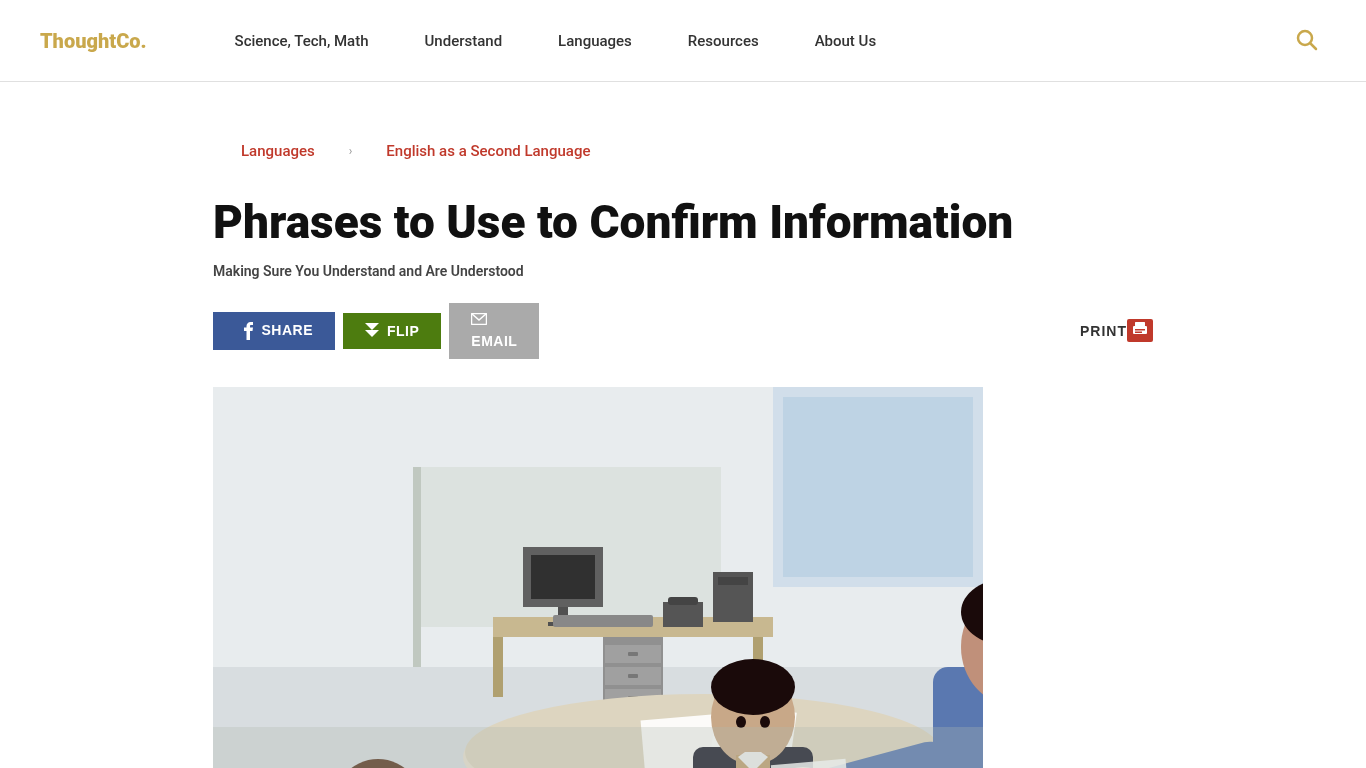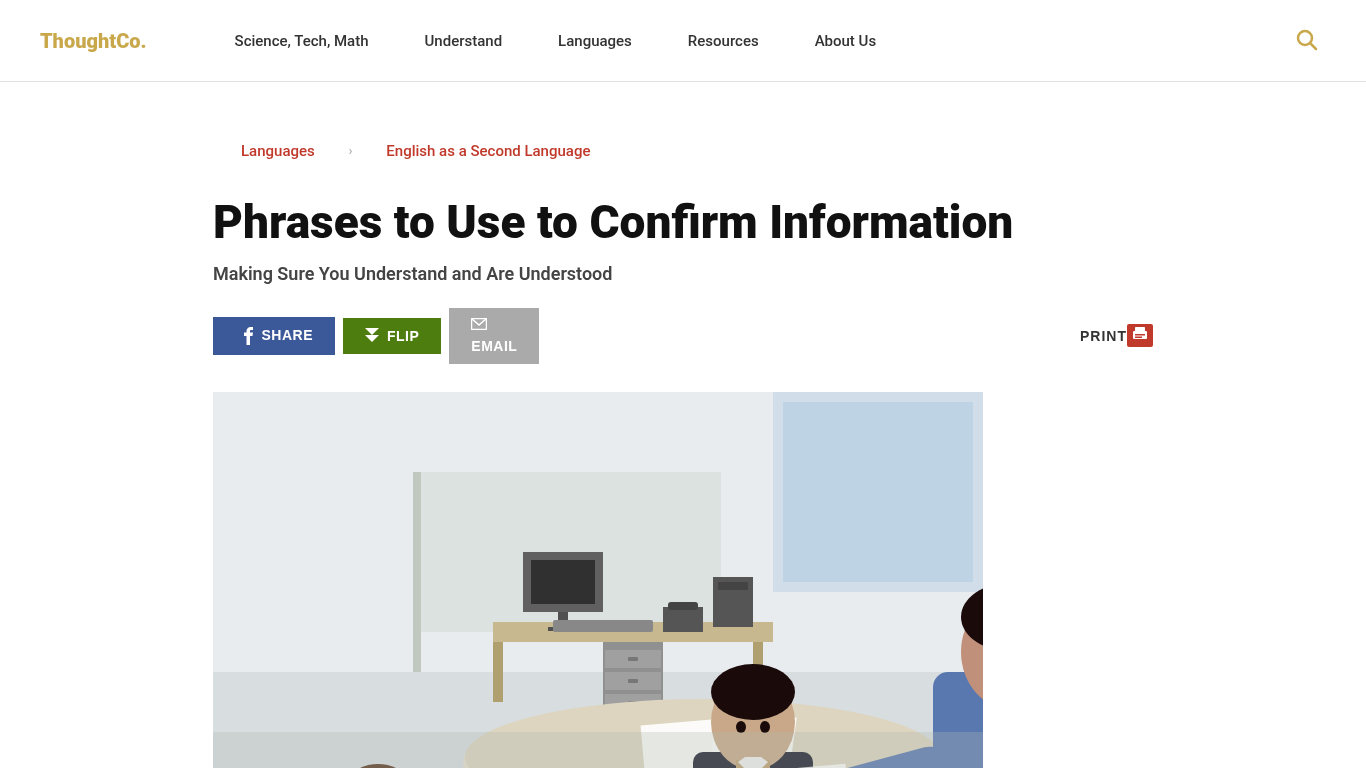--- a/index.html
+++ b/index.html
@@ -89,21 +89,21 @@
     
     .article-title {
       font-size: 46px;
       font-weight: 900;
       color: #111;
       line-height: 1.15;
       margin-bottom: 14px;
       max-width: 900px;
     }
     .article-subtitle {
-      font-size: 18px;
+      font-size: 14px;
       font-weight: 600;
       color: #444;
       margin-bottom: 24px;
     }
 
     
     .share-bar {
       display: flex;
       align-items: center;
       gap: 8px;

